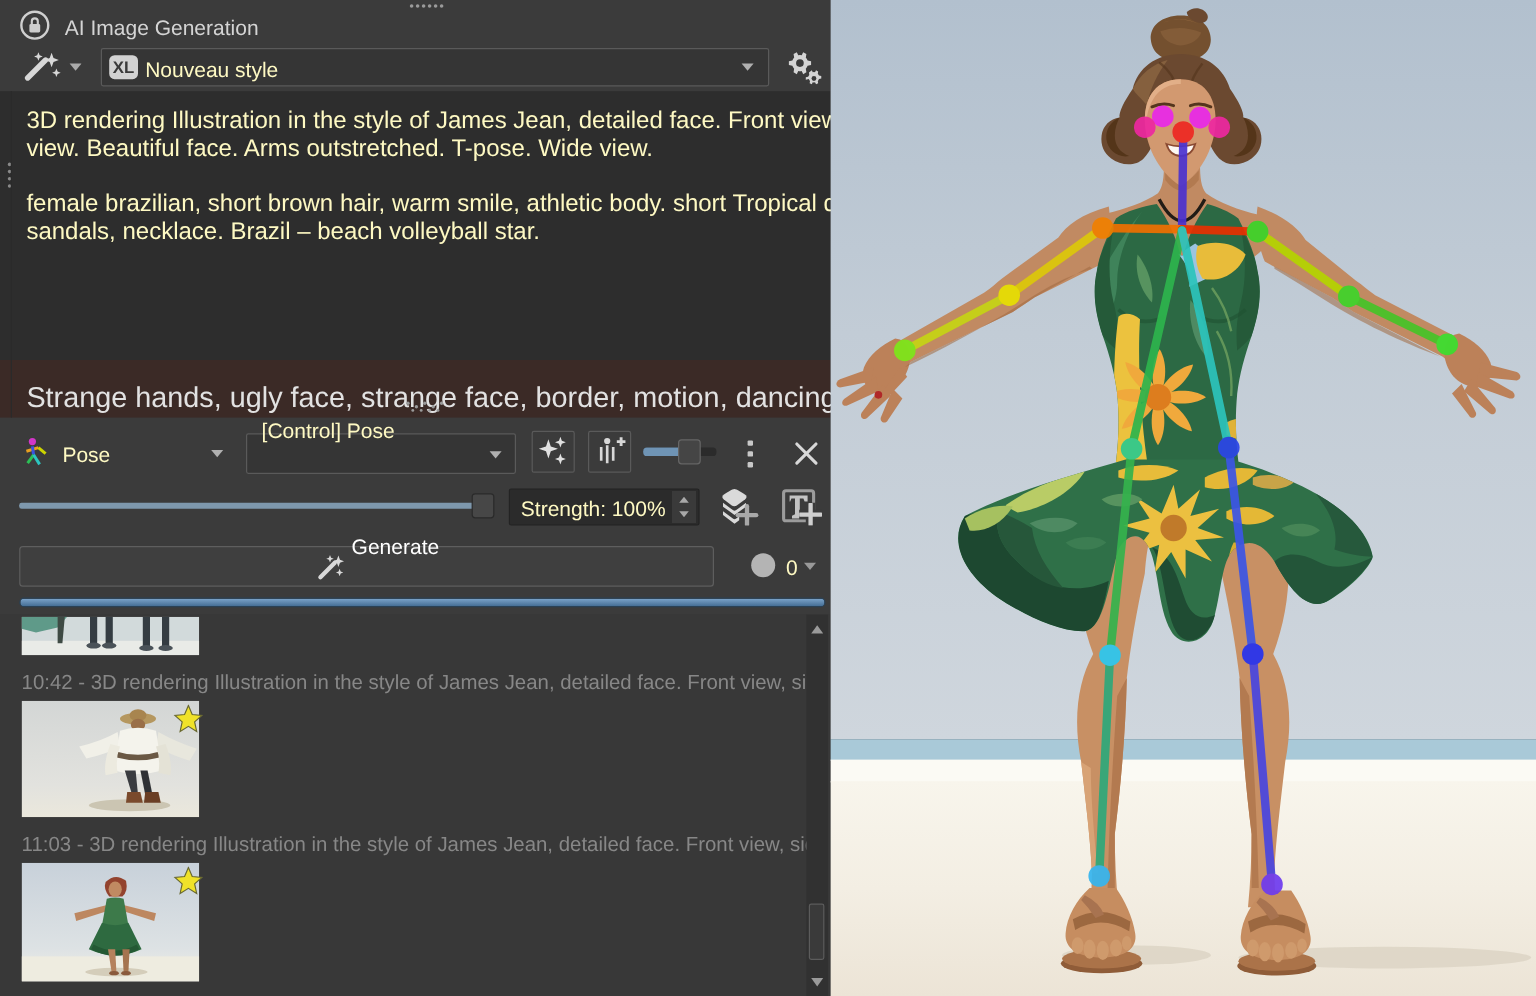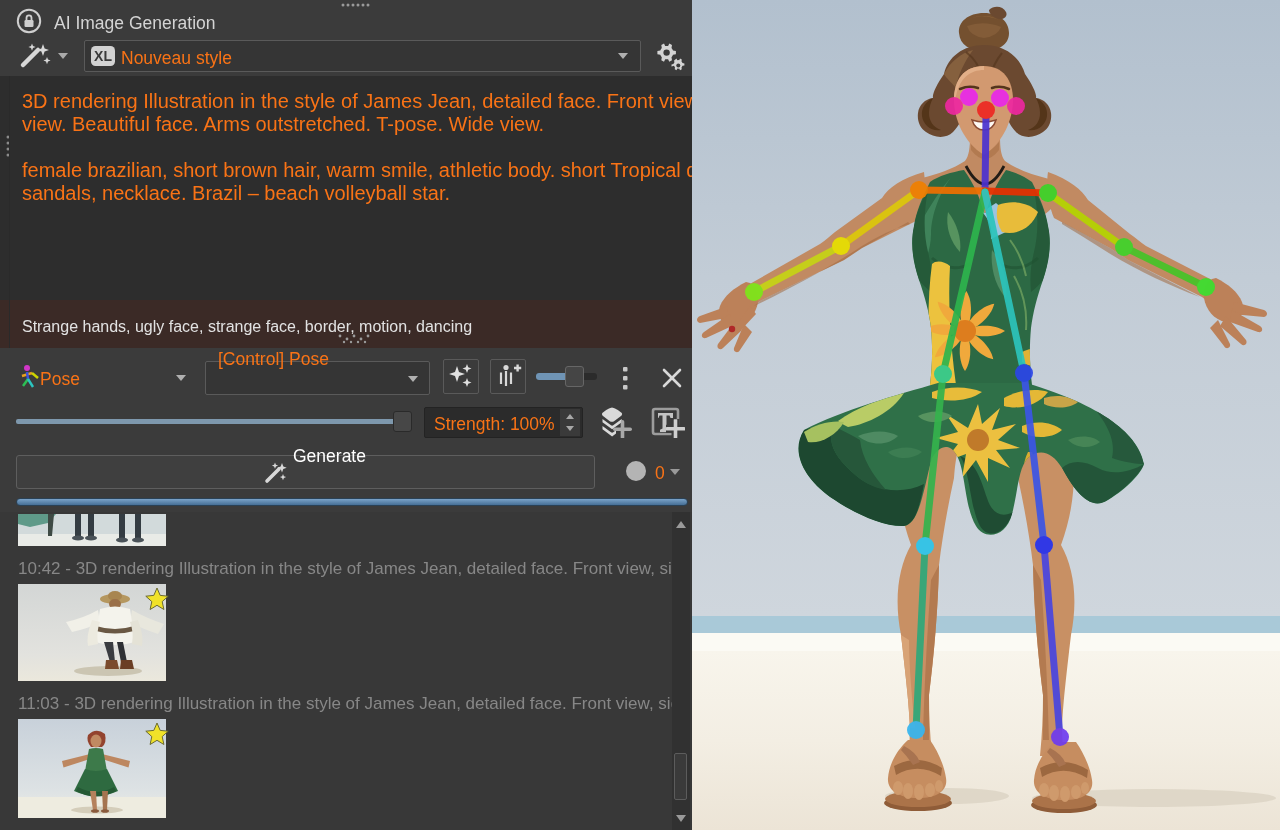--- a/index.html
+++ b/index.html
@@ -1,21 +1,21 @@
 <!DOCTYPE html>
 <html><head>
 <meta charset="utf-8">
 <style>
 *{margin:0;padding:0;box-sizing:border-box}
 html,body{width:1280px;height:830px;overflow:hidden;background:#3b3b3b;font-family:"Liberation Sans",sans-serif}
 #stage{position:relative;width:1080px;height:830px}
 .abs{position:absolute}
 #panel{left:0;top:0;width:692px;height:830px;background:#3b3b3b}
 #canvas{left:692px;top:0;width:588px;height:830px}
-.txt{color:#f97316;font-size:17.5px;white-space:nowrap}
+.txt{color:#fef9c3;font-size:17.5px;white-space:nowrap}
 .dim{color:#878787;font-size:17px}
 </style>
 </head>
 <body>
 <div id="stage">
   <div id="panel" class="abs">
 
     <svg class="abs" style="left:340px;top:1px" width="32" height="8">
       <g fill="#9a9a9a">
           <circle cx="3" cy="4" r="1.5"></circle>
@@ -68,21 +68,21 @@
     <svg class="abs" style="left:4px;top:134px" width="8" height="24">
       <g fill="#8a8a8a">
           <circle cx="4" cy="3" r="1.5"></circle>
           <circle cx="4" cy="9" r="1.5"></circle>
           <circle cx="4" cy="15" r="1.5"></circle>
           <circle cx="4" cy="21" r="1.5"></circle>
         </g>
     </svg>
 
     <div class="abs" style="left:0px;top:300px;width:692px;height:48px;background:#3b2a26"></div>
-    <div class="abs txt" style="left:22px;top:318px;color:#e2e2e2;font-size:16px">Strange hands, ugly face, strange face, border, motion, dancing</div>
+    <div class="abs txt" style="left:22px;top:318px;color:#e2e2e2;font-size:24px">Strange hands, ugly face, strange face, border, motion, dancing</div>
     <svg class="abs" style="left:336px;top:333px" width="36" height="12">
       <g fill="#9a9a9a">
           <circle cx="4" cy="3" r="1.4"></circle>
           <circle cx="11" cy="6" r="1.4"></circle>
           <circle cx="18" cy="3" r="1.4"></circle>
           <circle cx="25" cy="6" r="1.4"></circle>
           <circle cx="32" cy="3" r="1.4"></circle>
           <circle cx="8" cy="9" r="1.2"></circle>
           <circle cx="15" cy="9" r="1.2"></circle>
           <circle cx="22" cy="9" r="1.2"></circle>
@@ -91,21 +91,21 @@
     </svg>
 
     <svg class="abs" style="left:18px;top:364px" width="24" height="26" viewBox="0 0 24 26">
       <circle cx="9" cy="4" r="3" fill="#d236c8"></circle>
       <line x1="4" y1="12" x2="14" y2="9" stroke="#e8a020" stroke-width="2.5"></line>
       <line x1="14" y1="9" x2="20" y2="14" stroke="#ccd400" stroke-width="2.5"></line>
       <line x1="9" y1="8" x2="10" y2="15" stroke="#3a53e0" stroke-width="2.5"></line>
       <line x1="10" y1="15" x2="5" y2="22" stroke="#2cbf55" stroke-width="2.5"></line>
       <line x1="10" y1="15" x2="15" y2="23" stroke="#2cc5c0" stroke-width="2.5"></line>
     </svg>
-    <div class="abs txt" style="left:40px;top:369px">Pose</div>
+    <div class="abs txt" style="left:52px;top:369px">Pose</div>
     <svg class="abs" style="left:174px;top:373px" width="14" height="10">
         <path d="M2 2 l5 6 5-6 Z" fill="#b0b0b0"></path>
       </svg>
     <div class="abs" style="left:205px;top:361px;width:225px;height:34px;background:#353535;border:1px solid #5a5a5a;border-radius:2px"></div>
     <div class="abs txt" style="left:218px;top:349px">[Control] Pose</div>
     <svg class="abs" style="left:406px;top:374px" width="14" height="10">
         <path d="M2 2 l5 6 5-6 Z" fill="#b0b0b0"></path>
       </svg>
 
     <div class="abs" style="left:443px;top:359px;width:36px;height:35px;background:#3b3b3b;border:1px solid #5a5a5a;border-radius:2px"></div>

